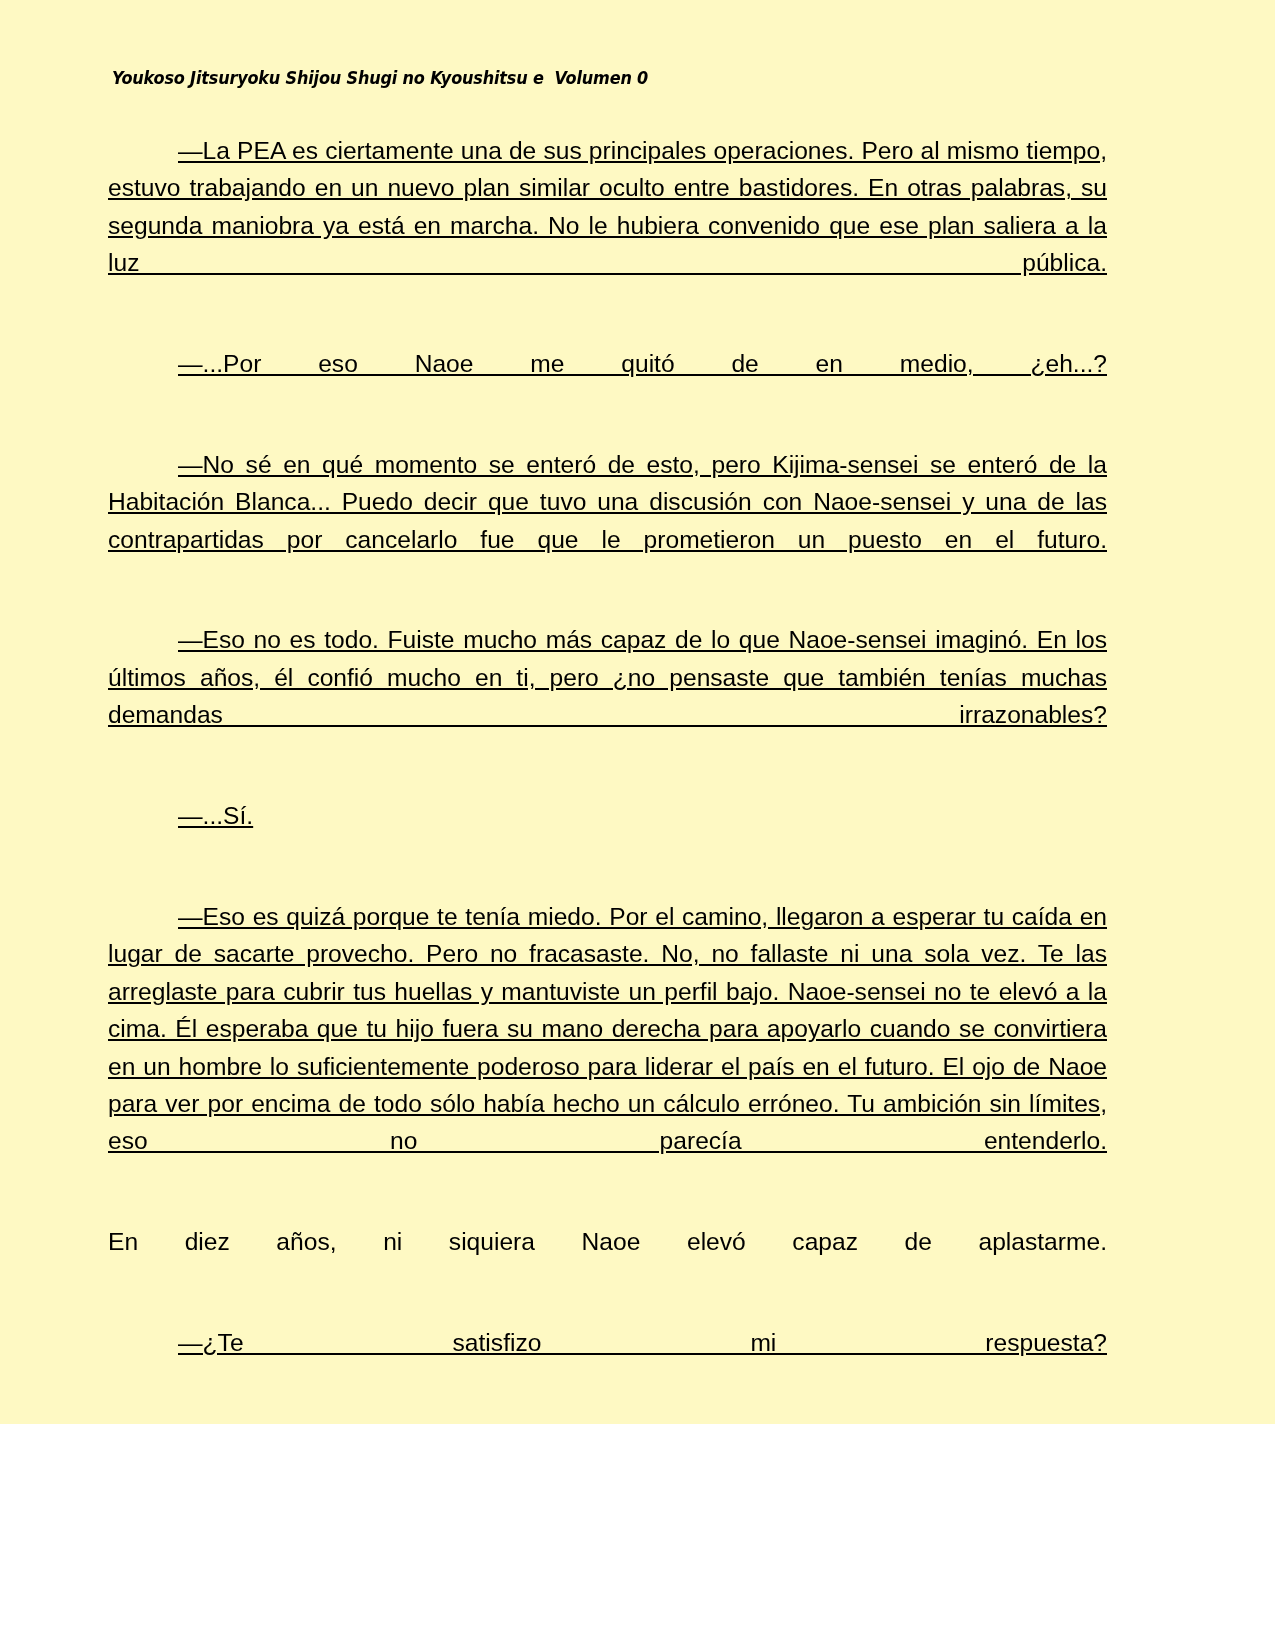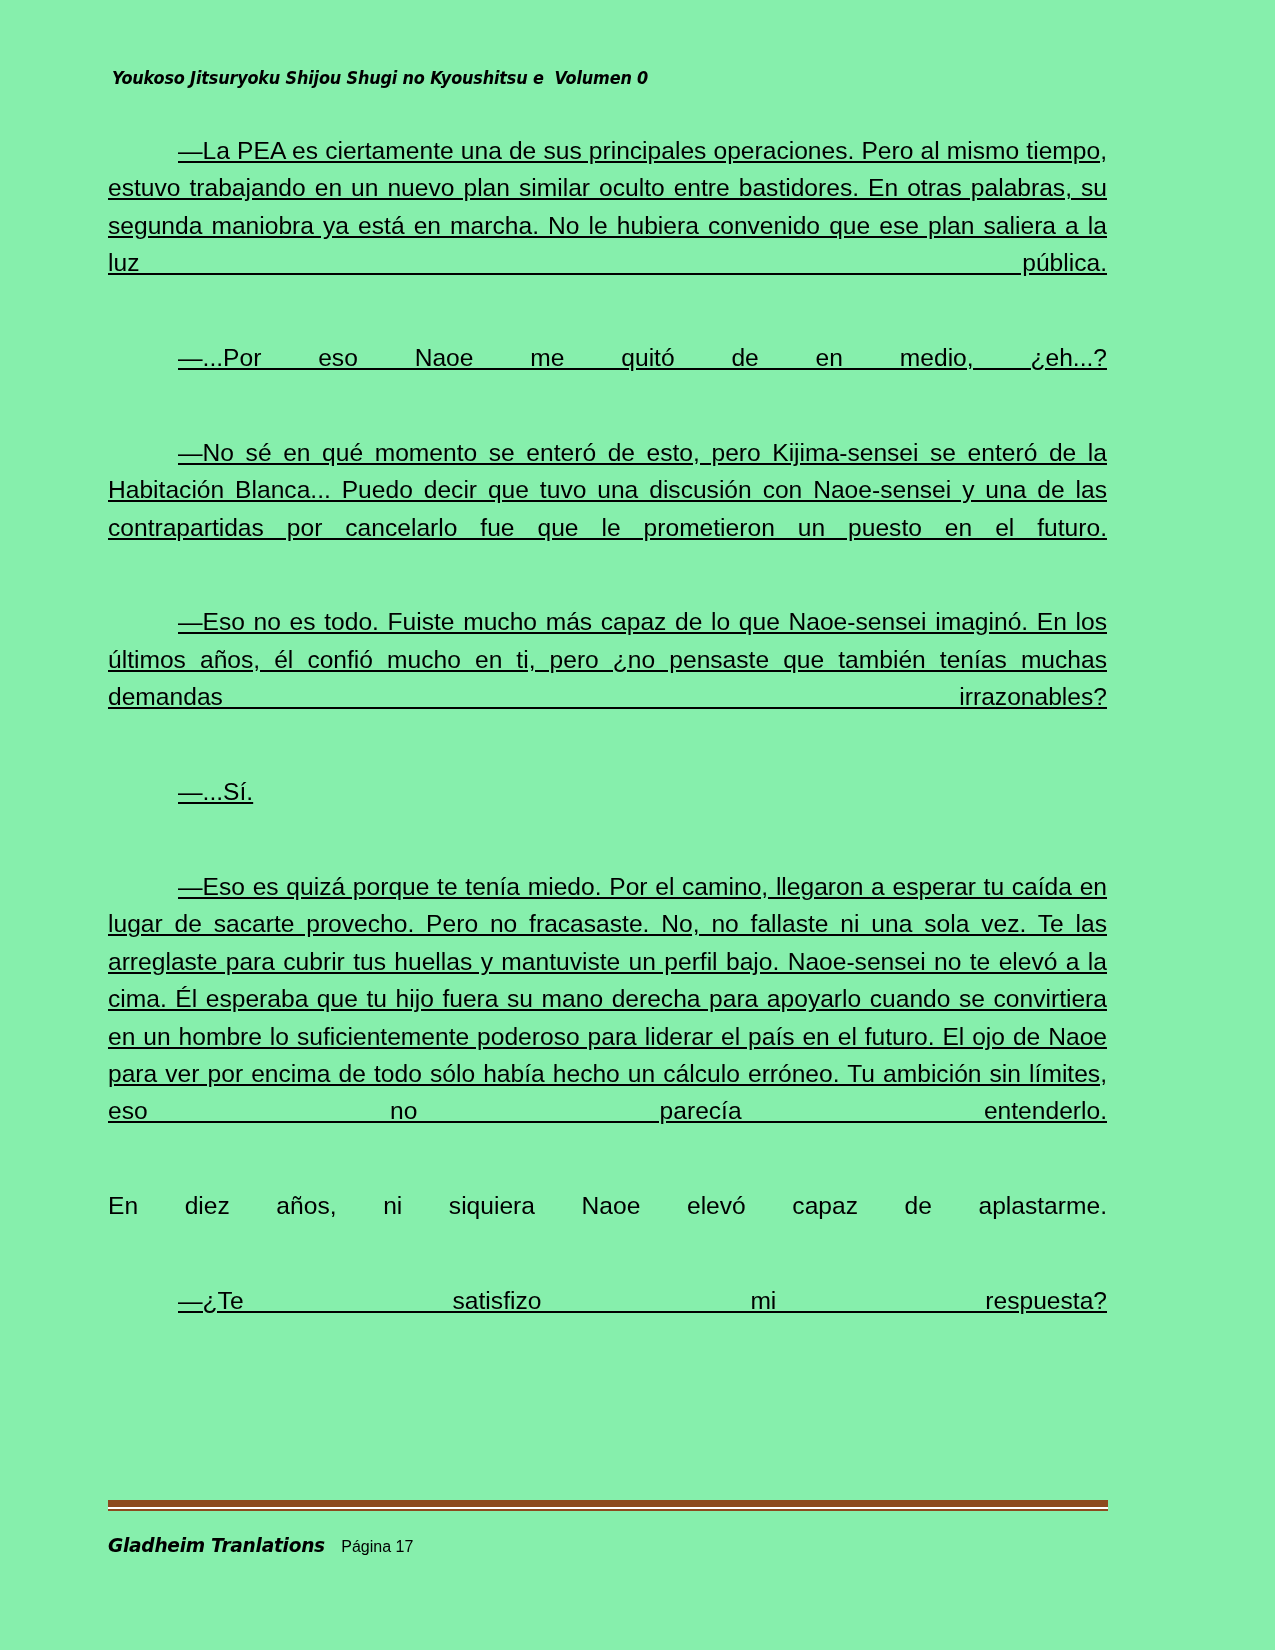--- a/index.html
+++ b/index.html
@@ -8,22 +8,22 @@
     padding: 0;
     background: #ffffff;
   }
   body {
     font-family: "Liberation Sans", sans-serif;
     color: #000000;
   }
   .page {
     position: relative;
     width: 1275px;
-    height: 1650px;
-    background: #86efac;
+    height: 1424px;
+    background: #fef9c3;
     box-sizing: border-box;
     overflow: hidden;
   }
 
   
   .page-header {
     position: absolute;
     left: 112px;
     top: 68px;
     width: 1000px;
@@ -57,21 +57,21 @@
     text-justify: inter-word;
     color: #000000;
     hyphens: none;
     word-spacing: 0px;
   }
   p.para.indent {
     text-indent: 70px;
     text-decoration: underline;
   }
   p.para.gap {
-    margin-top: 20px;
+    margin-top: 26px;
   }
   
   p.para::after {
     content: "";
     display: inline-block;
     width: 100%;
   }
 
   
   .page-footer {

